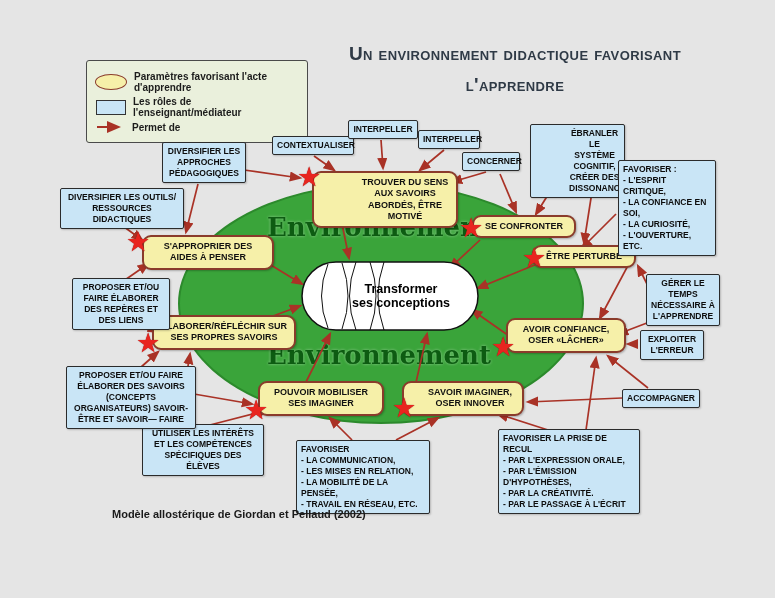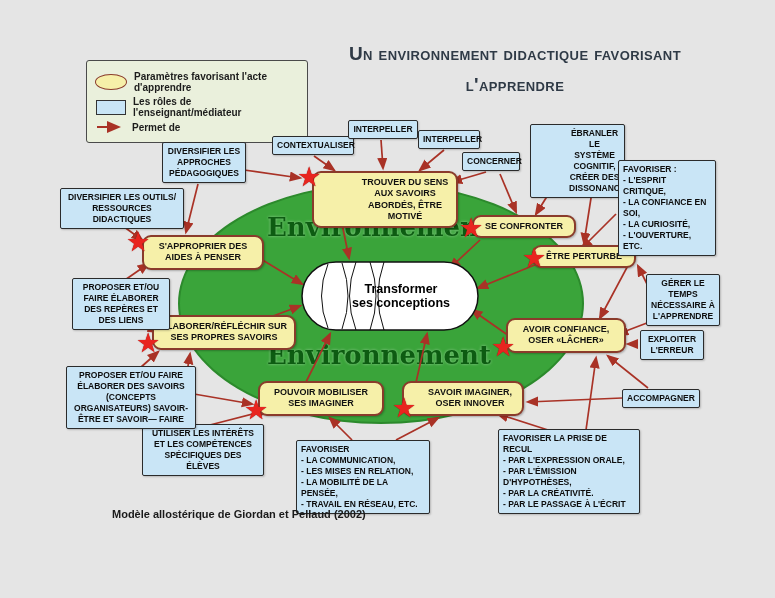--- a/index.html
+++ b/index.html
@@ -139,21 +139,21 @@
   <div class="capsule-text">Transformer
 ses conceptions</div>
 
   <div class="ybox" style="left:312px;top:171px;width:146px;padding-left:46px;">TROUVER DU SENS AUX SAVOIRS ABORDÉS, ÊTRE MOTIVÉ</div>
   <div class="ybox" style="left:472px;top:215px;width:104px;">SE CONFRONTER</div>
   <div class="ybox" style="left:532px;top:245px;width:104px;">ÊTRE PERTURBÉ</div>
   <div class="ybox" style="left:506px;top:318px;width:120px;">AVOIR CONFIANCE, OSER «LÂCHER»</div>
   <div class="ybox" style="left:402px;top:381px;width:122px;padding-left:20px;">SAVOIR IMAGINER, OSER INNOVER</div>
   <div class="ybox" style="left:258px;top:381px;width:126px;">POUVOIR MOBILISER SES IMAGINER</div>
   <div class="ybox" style="left:152px;top:315px;width:144px;">ÉLABORER/RÉFLÉCHIR SUR SES PROPRES SAVOIRS</div>
-  <div class="ybox" style="left:142px;top:235px;width:122px;">S'APPROPRIER DES AIDES À PENSER</div>
+  <div class="ybox" style="left:142px;top:235px;width:132px;">S'APPROPRIER DES AIDES À PENSER</div>
 
   <span class="star" style="left:309px;top:177px;">★</span>
   <span class="star" style="left:471px;top:228px;">★</span>
   <span class="star" style="left:534px;top:258px;">★</span>
   <span class="star" style="left:503px;top:347px;">★</span>
   <span class="star" style="left:404px;top:408px;">★</span>
   <span class="star" style="left:256px;top:410px;">★</span>
   <span class="star" style="left:148px;top:343px;">★</span>
   <span class="star" style="left:138px;top:242px;">★</span>
 

